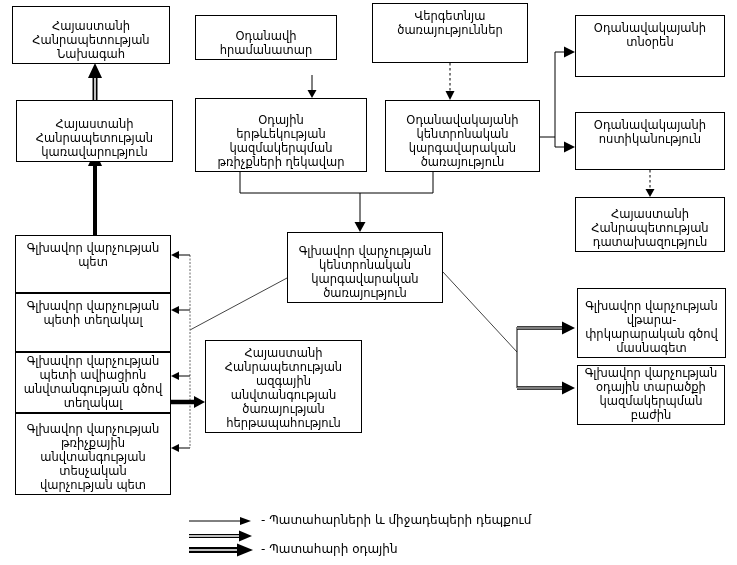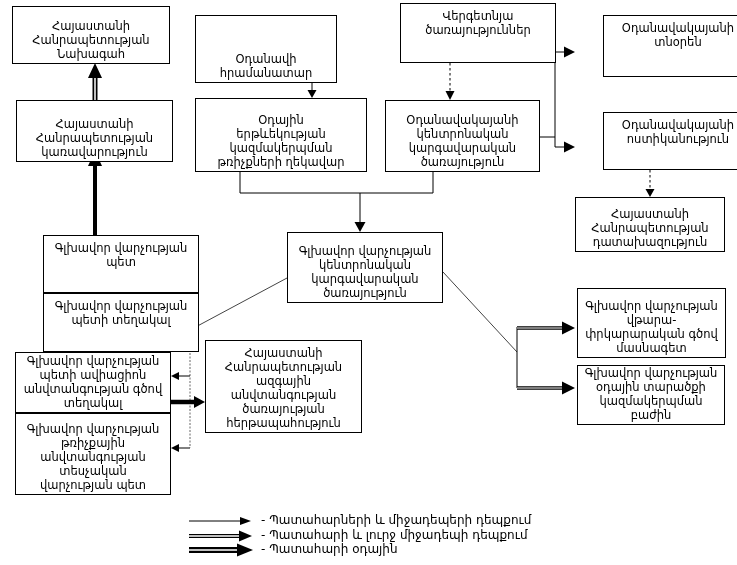--- a/index.html
+++ b/index.html
@@ -7,21 +7,21 @@
     position:relative; width:737px; height:565px; background:#ffffff;
     font-family:"DejaVu Sans", sans-serif; color:#000;
   }
   #connectors { position:absolute; left:0; top:0; }
   .box {
     position:absolute; background:#ffffff; border:1px solid #000000;
     box-sizing:border-box; display:flex; align-items:flex-end; justify-content:center;
     text-align:center; font-size:11.5px; line-height:1.22; white-space:pre-line;
     padding:2px;
   }
-  .box.top { align-items:flex-start; padding-top:5px;margin-left:28px; }
+  .box.top { align-items:flex-start; padding-top:5px; }
   .legend-row {
     position:absolute; display:flex; align-items:flex-start; gap:7px;
     font-size:12px; line-height:1; white-space:nowrap;
   }
   .legend-row svg { flex:0 0 auto; display:block; }
 </style>
 </head>
 <body>
 
 <div id="chart">
@@ -96,21 +96,21 @@
 Հանրապետության
 Նախագահ</span>
   </div>
 
   <div class="box" style="left:16px; top:100px; width:157px; height:62px;">
     <span>Հայաստանի
 Հանրապետության
 կառավարություն</span>
   </div>
 
-  <div class="box" style="left:195px; top:15px; width:142px; height:68px;">
+  <div class="box" style="left:195px; top:15px; width:142px; height:45px;">
     <span>Օդանավի
 հրամանատար</span>
   </div>
 
   <div class="box" style="left:195px; top:98px; width:172px; height:74px;">
     <span>Օդային
 երթևեկության
 կազմակերպման
 թռիչքների ղեկավար</span>
   </div>
@@ -205,21 +205,20 @@
     </svg>
     <span>- Պատահարների և միջադեպերի դեպքում</span>
   </div>
 
   <div class="legend-row" style="left:188px; top:529px;">
     <svg width="66" height="14" viewBox="0 0 66 14">
       <line x1="1" y1="7" x2="52" y2="7" stroke="#000000" stroke-width="4"></line>
       <line x1="1" y1="7" x2="52" y2="7" stroke="#ffffff" stroke-width="1.5"></line>
       <polygon points="64,7 51,1.5 51,12.5" fill="#000000"></polygon>
     </svg>
-    <span>- Պատահարի և լուրջ միջադեպի դեպքում</span>
   </div>
 
   <div class="legend-row" style="left:188px; top:543px;">
     <svg width="66" height="14" viewBox="0 0 66 14">
       <line x1="1" y1="7" x2="50" y2="7" stroke="#000000" stroke-width="6"></line>
       <line x1="1" y1="7" x2="50" y2="7" stroke="#ffffff" stroke-width="1.5"></line>
       <polygon points="65,7 49,0.5 49,13.5" fill="#000000"></polygon>
     </svg>
     <span>- Պատահարի օդային</span>
   </div>

